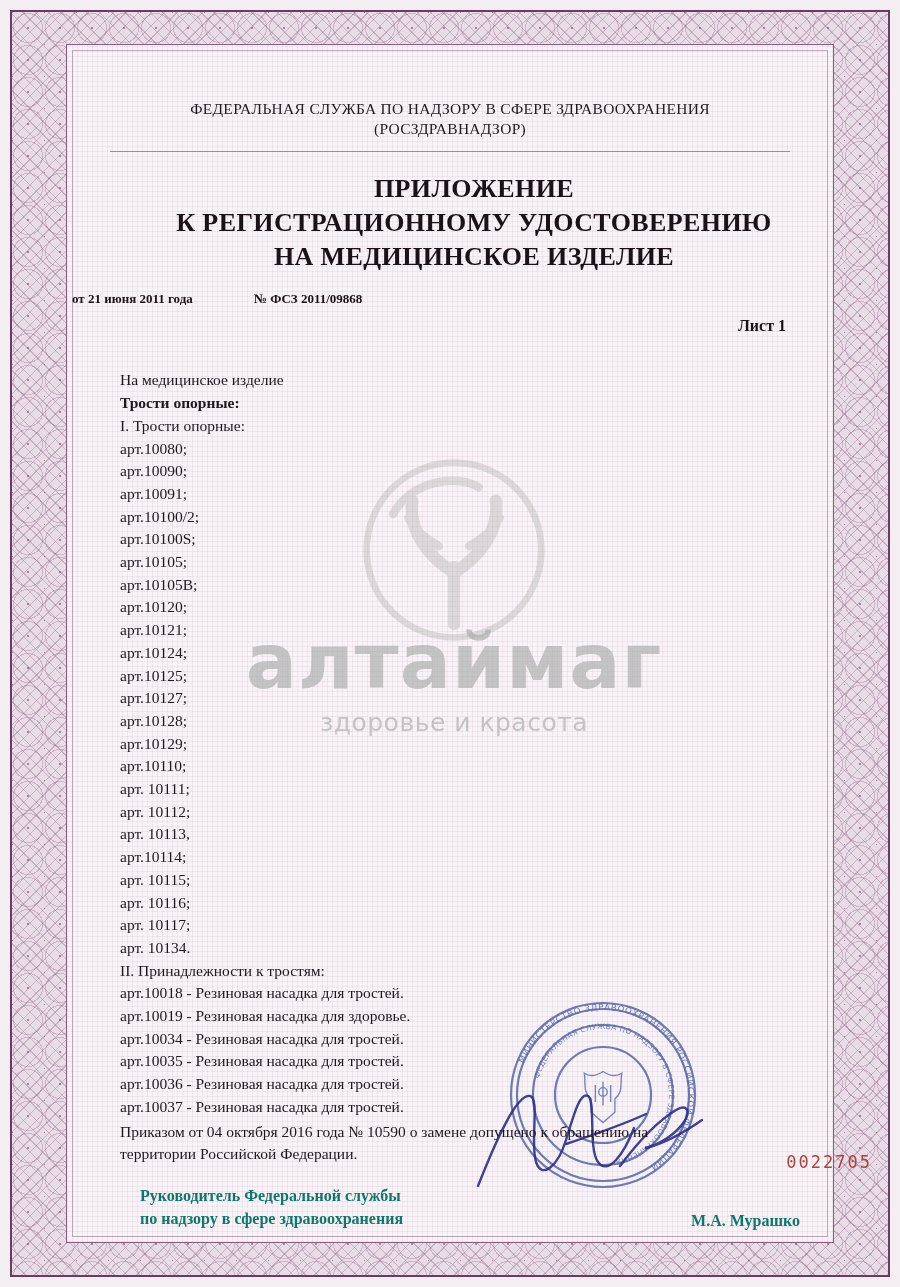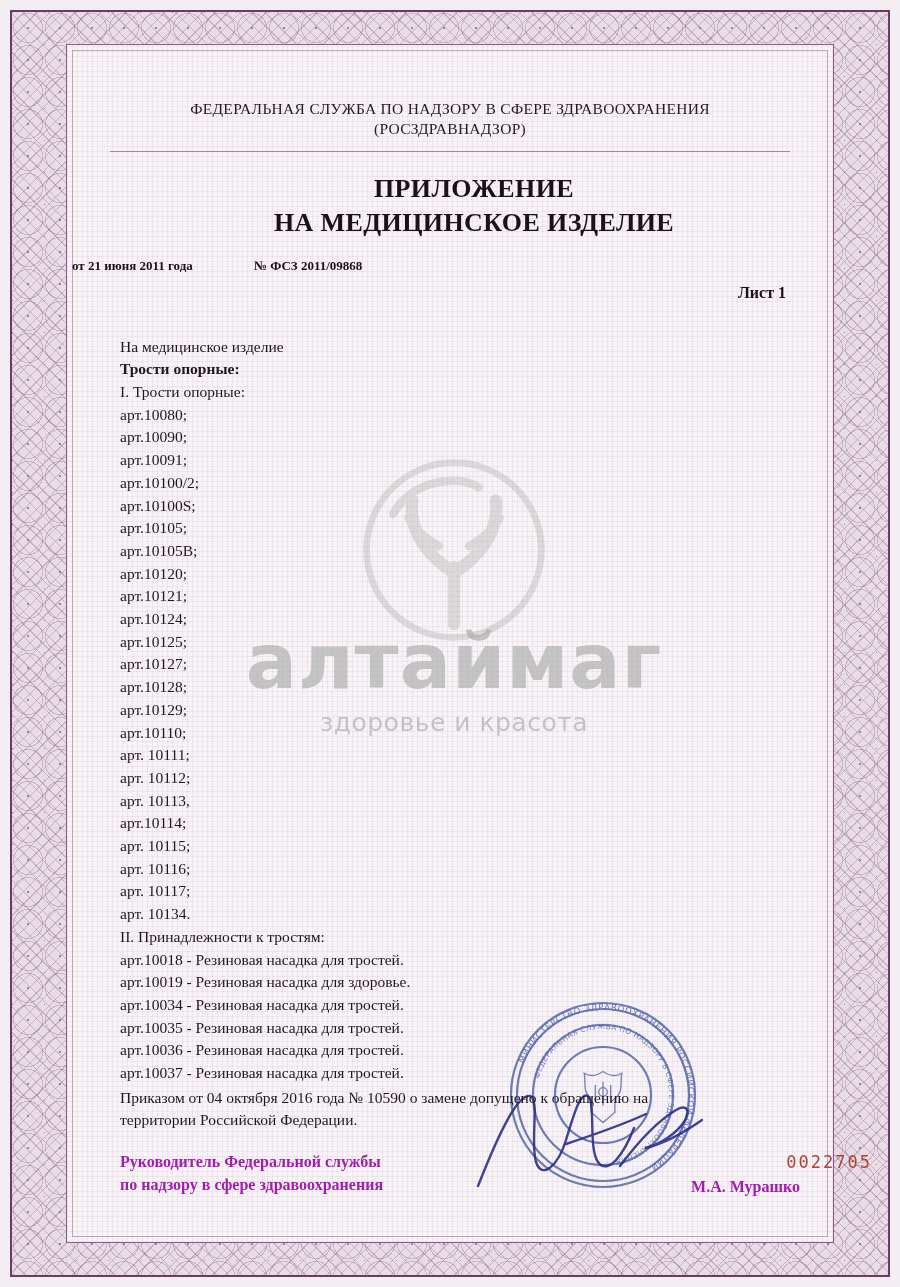--- a/index.html
+++ b/index.html
@@ -157,25 +157,25 @@
   .body-block .row { white-space: pre; }
 
   .order-note {
     margin-top: 2px;
     font-size: 15.5px;
     line-height: 1.45;
   }
 
   .signature {
     margin-top: 18px;
-    padding-left: 48px;
+    padding-left: 68px;
     font-size: 16px;
     font-weight: 700;
     line-height: 1.45;
-    color: #a21caf;
+    color: #0f766e;
     position: relative;
     z-index: 2;
   }
   .signer {
     position: absolute;
     right: 28px;
     bottom: -2px;
     font-weight: 700;
     font-size: 16px;
   }
@@ -238,20 +238,21 @@
 
     <div class="org-line">
       <span class="l1">ФЕДЕРАЛЬНАЯ СЛУЖБА ПО НАДЗОРУ В СФЕРЕ ЗДРАВООХРАНЕНИЯ</span>
       <span class="l2">(РОСЗДРАВНАДЗОР)</span>
     </div>
 
     <div class="rule"></div>
 
     <div class="title">
       <span>ПРИЛОЖЕНИЕ</span>
+      <span>К РЕГИСТРАЦИОННОМУ УДОСТОВЕРЕНИЮ</span>
       <span>НА МЕДИЦИНСКОЕ ИЗДЕЛИЕ</span>
     </div>
 
     <div class="docline">
       <span class="date">от  21 июня 2011 года</span>
       <span class="num">№  ФСЗ 2011/09868</span>
     </div>
 
     <div class="sheet">Лист  1</div>
 

